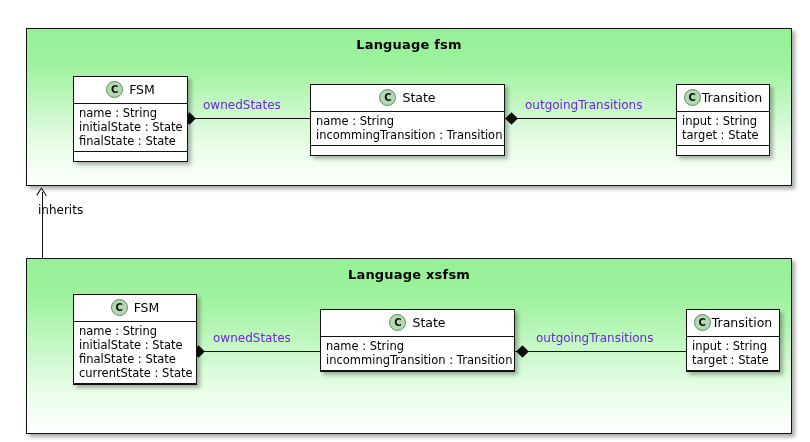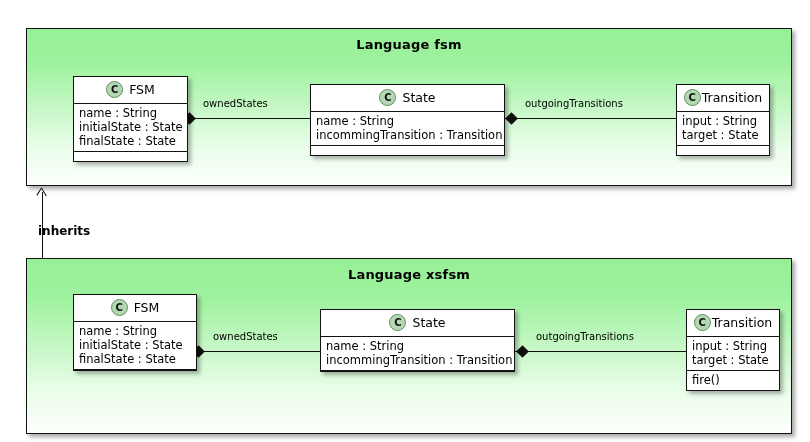--- a/index.html
+++ b/index.html
@@ -96,22 +96,22 @@
   }
 
   
   .assoc-line {
     position: absolute;
     height: 0;
     border-top: 1.3px solid #101010;
   }
   .assoc-label {
     position: absolute;
-    font-size: 10px;
-    color: #000000;
+    font-size: 12px;
+    color: #6d28d9;
     white-space: nowrap;
     text-align: right;
   }
   .diamond {
     position: absolute;
     width: 9px;
     height: 9px;
     background: #101010;
     transform: rotate(45deg);
   }
@@ -193,21 +193,21 @@
     </div>
     <div class="cls-attrs">
       <div class="member">input : String</div>
       <div class="member">target : State</div>
     </div>
     <div class="cls-ops empty"></div>
   </div>
 
   <div class="inherit-stem" style="left:42px; top:192px; height:67px;"></div>
   <div class="inherit-head" style="left:42px; top:188px;"></div>
-  <div class="inherit-label" style="left:38px; top:224px;font-weight:bold;">inherits</div>
+  <div class="inherit-label" style="left:38px; top:203px;">inherits</div>
 
   <div class="package" style="left:26px; top:258px; width:766px; height:176px;">
     <div class="package-title" style="top:8px;text-align:center;">Language xsfsm</div>
   </div>
 
   <div class="assoc-line" style="left:197px; top:351px; width:123px;"></div>
   <div class="diamond" style="left:194px; top:347px;"></div>
   <div class="assoc-label" style="left:213px; top:331px;">ownedStates</div>
 
   <div class="assoc-line" style="left:515px; top:351px; width:172px;"></div>
@@ -216,20 +216,21 @@
 
   <div class="uml-class" style="left:73px; top:294px; width:124px;">
     <div class="cls-header">
       <span class="cls-icon">C</span>
       <span class="cls-name">FSM</span>
     </div>
     <div class="cls-attrs">
       <div class="member">name : String</div>
       <div class="member">initialState : State</div>
       <div class="member">finalState : State</div>
+      <div class="member">currentState : State</div>
     </div>
   </div>
 
   <div class="uml-class" style="left:320px; top:309px; width:195px;">
     <div class="cls-header">
       <span class="cls-icon">C</span>
       <span class="cls-name">State</span>
     </div>
     <div class="cls-attrs">
       <div class="member">name : String</div>
@@ -239,18 +240,15 @@
 
   <div class="uml-class" style="left:686px; top:309px; width:94px;">
     <div class="cls-header" style="gap:1px;">
       <span class="cls-icon">C</span>
       <span class="cls-name">Transition</span>
     </div>
     <div class="cls-attrs">
       <div class="member">input : String</div>
       <div class="member">target : State</div>
     </div>
-    <div class="cls-ops">
-      <div class="member">fire()</div>
-    </div>
   </div>
 
 </div>
 
 </body></html>

